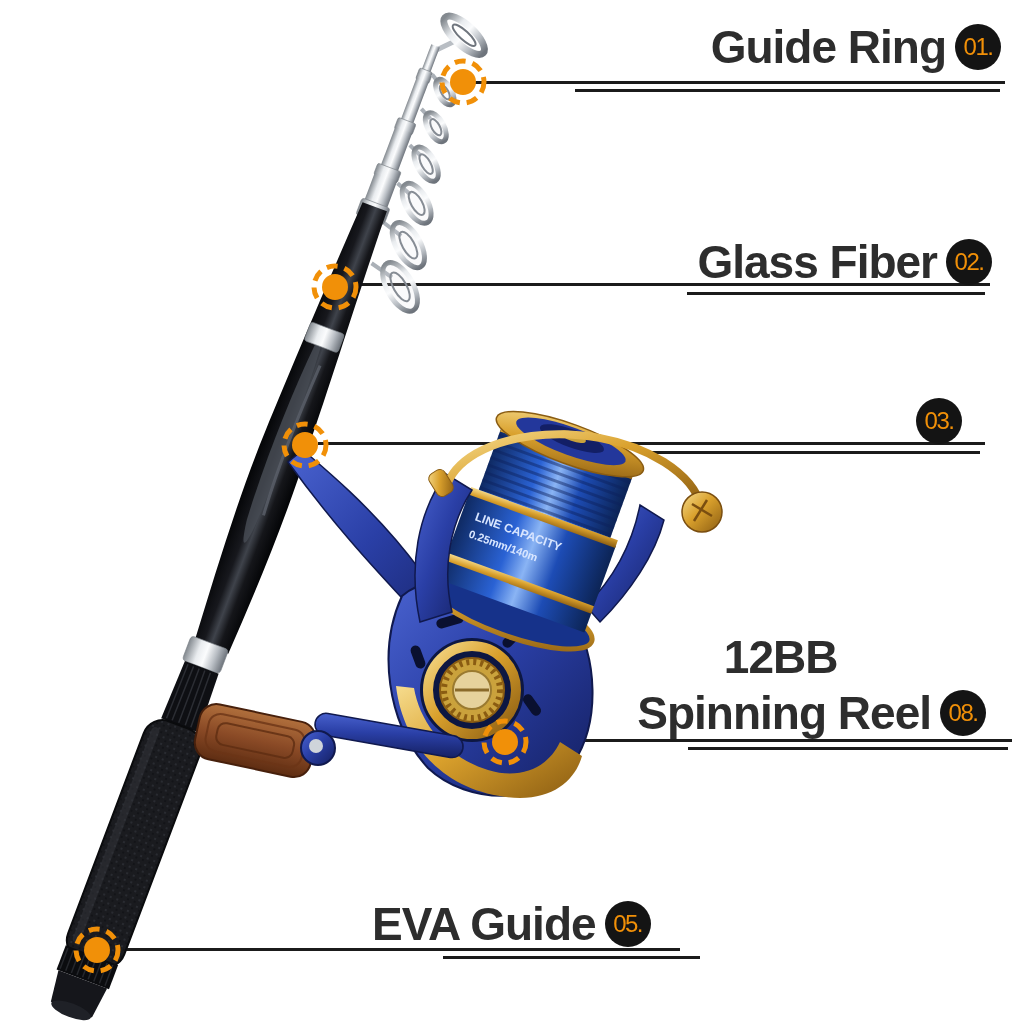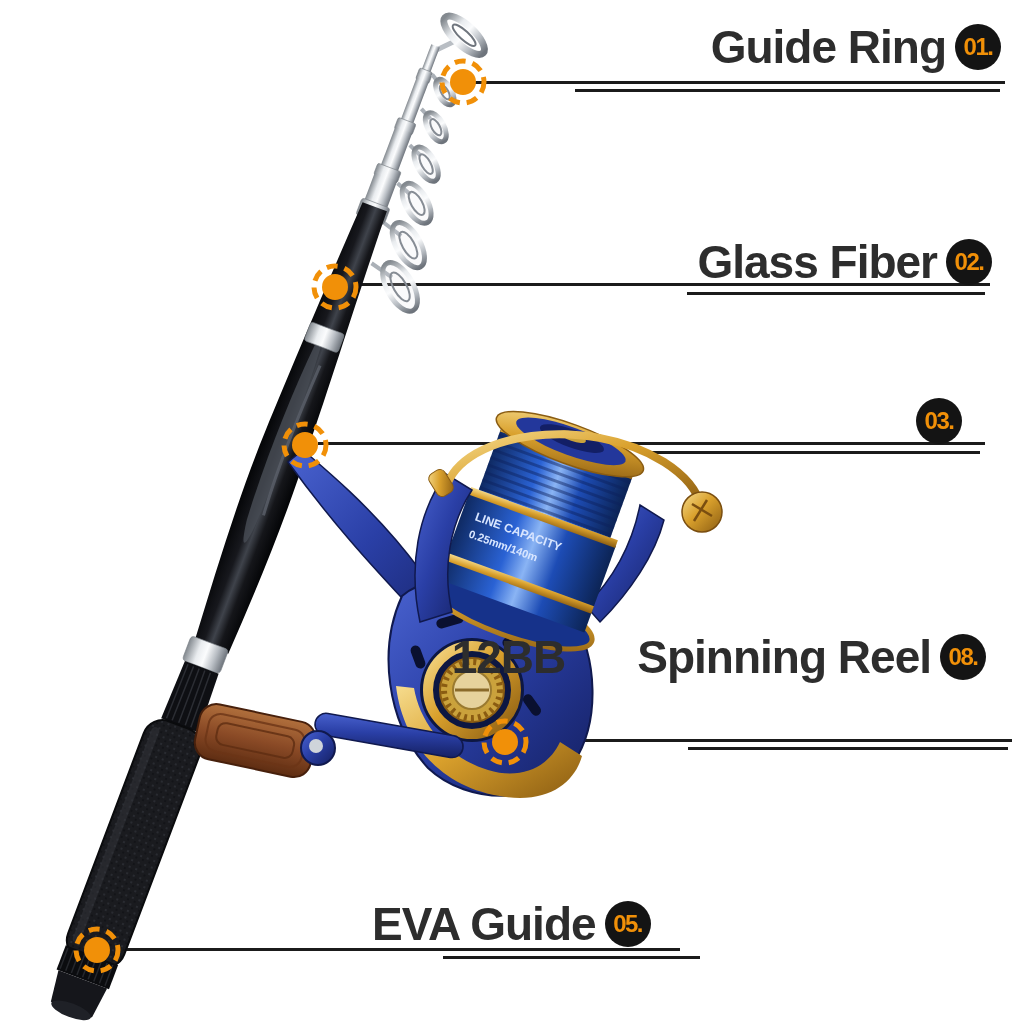--- a/index.html
+++ b/index.html
@@ -17,28 +17,28 @@
     font-family:"Liberation Sans",sans-serif;
   }
   .line{position:absolute;height:3px;background:var(--callout-line-color,#1b1b1b);z-index:1;}
   #art{position:absolute;left:0;top:0;z-index:2;}
   .marker{position:absolute;z-index:3;transform:translate(-50%,-50%);}
   .callout{
     position:absolute;display:flex;align-items:center;gap:9px;z-index:4;
     color:var(--label-text-color,#2d2d2d);font-weight:700;font-size:46px;
     letter-spacing:-1px;line-height:46px;white-space:nowrap;
   }
-  .callout.col{flex-direction:row;align-items:flex-end;gap:10px;}
+  .callout.col{flex-direction:column;align-items:flex-end;gap:10px;}
   .callout .row{display:flex;align-items:flex-end;gap:9px;}
   .callout .centered{align-self:center;margin-right:62px;}
   .badge{
     width:46px;height:46px;border-radius:50%;flex:0 0 auto;
     background:var(--badge-bg,#141414);color:var(--badge-text-color,#F19008);
     display:flex;align-items:center;justify-content:center;
-    font-size:24px;font-weight:700;letter-spacing:-1.5px;line-height:1;
+    font-size:24px;font-weight:400;letter-spacing:-1.5px;line-height:1;
   }
 </style>
 </head>
 <body>
 
 <div class="line" style="left:474px;top:81px;width:531px;"></div>
 <div class="line" style="left:575px;top:89px;width:425px;"></div>
 <div class="line" style="left:348px;top:283px;width:642px;"></div>
 <div class="line" style="left:687px;top:292px;width:298px;"></div>
 <div class="line" style="left:318px;top:442px;width:667px;"></div>

